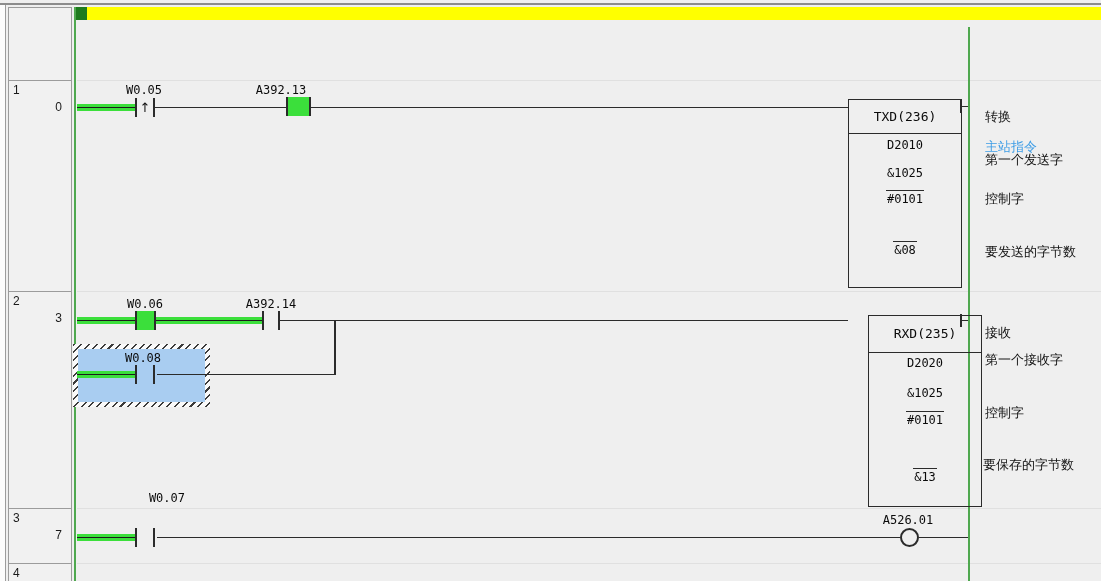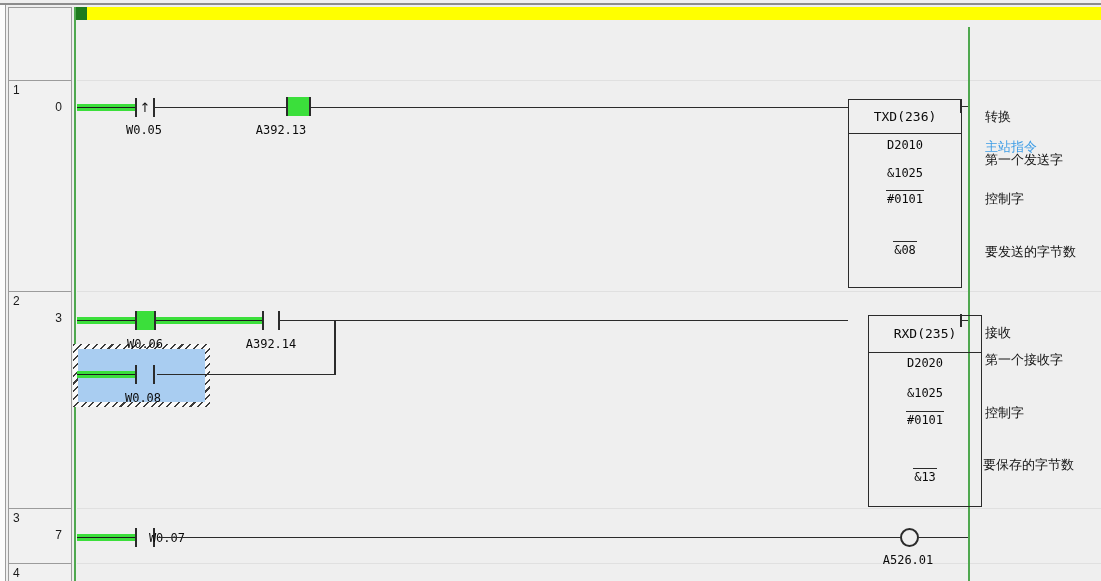--- a/index.html
+++ b/index.html
@@ -22,21 +22,21 @@
       #1c1c1c 3px 4px,
       var(--power-green) 4px 7px);
   }
   
   .bar{width:2px;height:19px;background:var(--wire);}
   .cfill{height:19px;background:var(--power-green);}
   
   .lbl{
     font-family:"DejaVu Sans Mono", monospace;
     font-size:12px;line-height:12px;color:#0a0a0a;
-    text-align:center;white-space:nowrap;margin-top:40px;
+    text-align:center;white-space:nowrap;
   }
   .edge-arrow{
     font-family:"DejaVu Sans", sans-serif;
     font-size:13px;line-height:13px;color:#111;text-align:center;
   }
   
   .iblock{
     border:1.5px solid #2b2b2b;background:transparent;
     box-sizing:border-box;
   }

